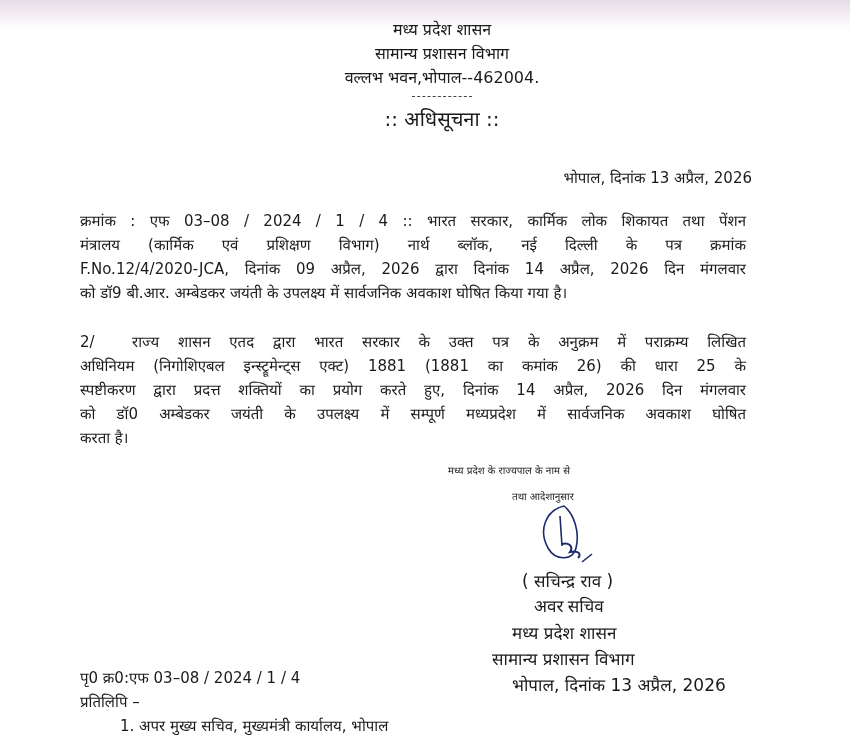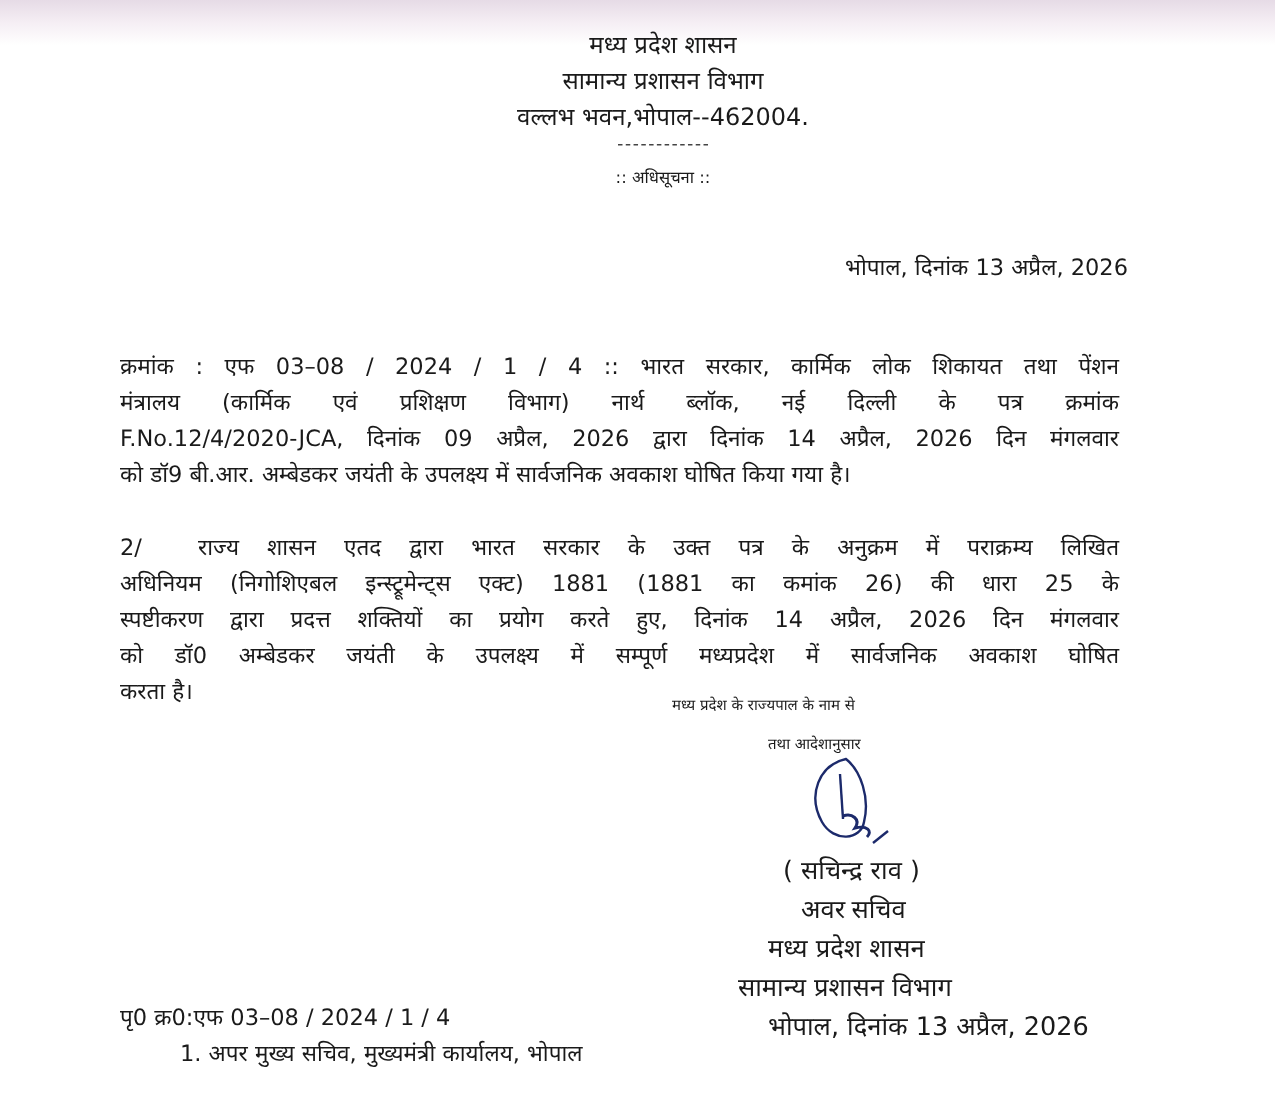--- a/index.html
+++ b/index.html
@@ -36,37 +36,36 @@
     }
     .header div { white-space: nowrap; }
     .divider {
       margin: 6px auto 0;
       width: 60px;
       border-top: 1px dashed #444;
       height: 8px;
     }
     .title {
       margin-top: 2px;
-      font-size: 11px;
+      font-size: 20px;
       text-align: center;
     }
     .date-top {
       position: absolute;
       right: 110px; top: 167px;
       font-size: 15px;
       white-space: nowrap;
     }
     .para {
       position: absolute;
       left: 68px;
       width: 666px;
       font-size: 15px;
       line-height: 24px;
       text-align: justify;
-      margin-top: 23px;
     }
     .para1 { top: 209px; }
     .para2 { top: 330px; }
     .para .line {
       display: block;
       text-align: justify;
       text-align-last: justify;
       white-space: nowrap;
     }
     .para .line.last {
@@ -160,16 +159,17 @@
   <div class="officer">
     <div class="name">( सचिन्द्र राव )</div>
     <div class="desig">अवर सचिव</div>
     <div class="gov">मध्य प्रदेश शासन</div>
     <div class="dept">सामान्य प्रशासन विभाग</div>
     <div class="date">भोपाल, दिनांक 13 अप्रैल, 2026</div>
   </div>
 
   <div class="endorse">
     <div>पृ0 क्र0:एफ 03–08 / 2024 / 1 / 4</div>
+    <div>प्रतिलिपि –</div>
     <div class="copy-item">1.  अपर मुख्य सचिव, मुख्यमंत्री कार्यालय, भोपाल</div>
   </div>
 
 </div>
 
 </body></html>

